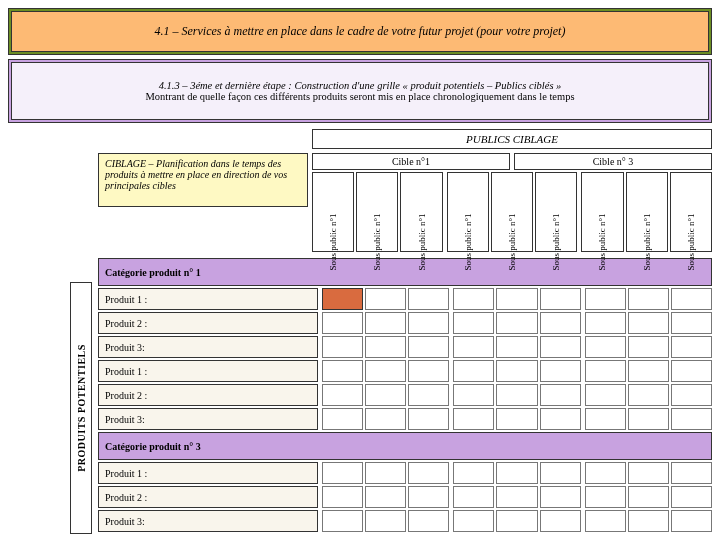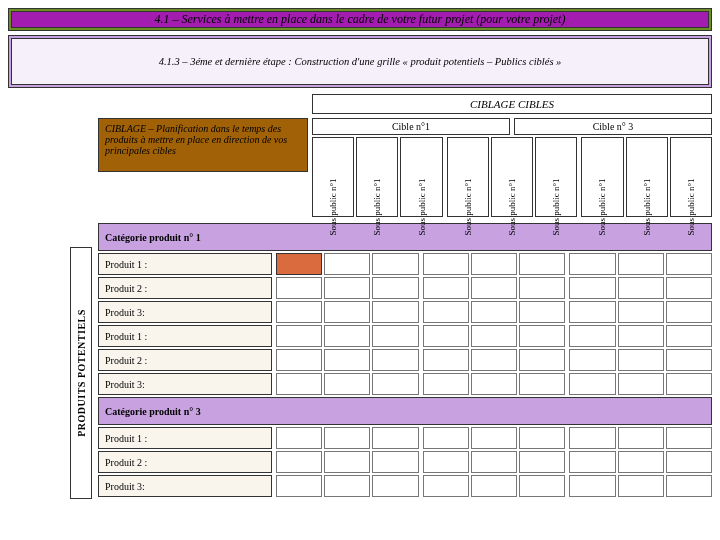--- a/index.html
+++ b/index.html
@@ -12,23 +12,23 @@
     height: 540px;
     background: #fff;
   }
   .title-bar {
     background: #6b8e23;
     border: 1px solid #333;
     padding: 2px;
     margin-bottom: 4px;
   }
   .title-bar-inner {
-    background: #a21caf;
-    border: 1px solid #333;
-    padding: 0 6px;
+    background: #fdba74;
+    border: 1px solid #333;
+    padding: 12px 6px;
     font-style: italic;
     font-size: 12px;
     text-align: center;
   }
   .subtitle-bar {
     background: #c8a2e0;
     border: 1px solid #333;
     padding: 2px;
     margin-bottom: 6px;
   }
@@ -92,21 +92,21 @@
     position: absolute;
     left: 50%;
     bottom: 4px;
     transform: translateX(-50%) rotate(-90deg);
     transform-origin: center;
     white-space: nowrap;
     font-size: 9px;
   }
   .ciblage-box {
     border: 1px solid #333;
-    background: #a16207;
+    background: #fef9c3;
     padding: 4px 6px;
     font-style: italic;
     font-size: 10px;
     height: 54px;
     margin-bottom: 6px;
   }
   .echeances {
     display: flex;
     flex-direction: column;
     gap: 2px;
@@ -157,21 +157,21 @@
     flex: 1;
   }
   .row {
     display: flex;
     align-items: stretch;
     margin-bottom: 2px;
     height: 22px;
   }
   .row.cat { height: 22px; }
   .row-label {
-    width: 174px;
+    width: 220px;
     flex: none;
     border: 1px solid #333;
     padding: 3px 6px;
     font-size: 10px;
     display: flex;
     align-items: center;
   }
   .row.cat .row-label {
     font-weight: bold;
     background: #c8a2e0;
@@ -207,30 +207,31 @@
 </head>
 <body>
 
 <div class="title-bar">
   <div class="title-bar-inner">4.1 – Services à mettre en place dans le cadre de votre futur projet (pour votre projet)</div>
 </div>
 
 <div class="subtitle-bar">
   <div class="subtitle-inner">
     <div class="line1">4.1.3 – 3éme et dernière étape : Construction d'une grille « produit potentiels – Publics ciblés »</div>
+    <div>Montrant de quelle façon ces différents produits seront mis en place chronologiquement dans le temps</div>
   </div>
 </div>
 
 <div class="grid-area">
   <div class="left-col">
     <div class="spacer-top"></div>
     <div class="ciblage-box">CIBLAGE – Planification dans le temps des produits à mettre en place en direction de vos principales cibles</div>
   </div>
   <div class="right-col">
-    <div class="publics-header">CIBLAGE CIBLES</div>
+    <div class="publics-header">PUBLICS CIBLAGE</div>
     <div class="cibles-row">
       <div class="cible-group">Cible n°1</div>
       <div class="cible-group">Cible n° 3</div>
     </div>
     <div class="souspublics-row">
       <div class="sp-group">
         <div class="sp-cell">
             <span class="sp-label">Sous public n°1</span>
           </div>
         <div class="sp-cell">

